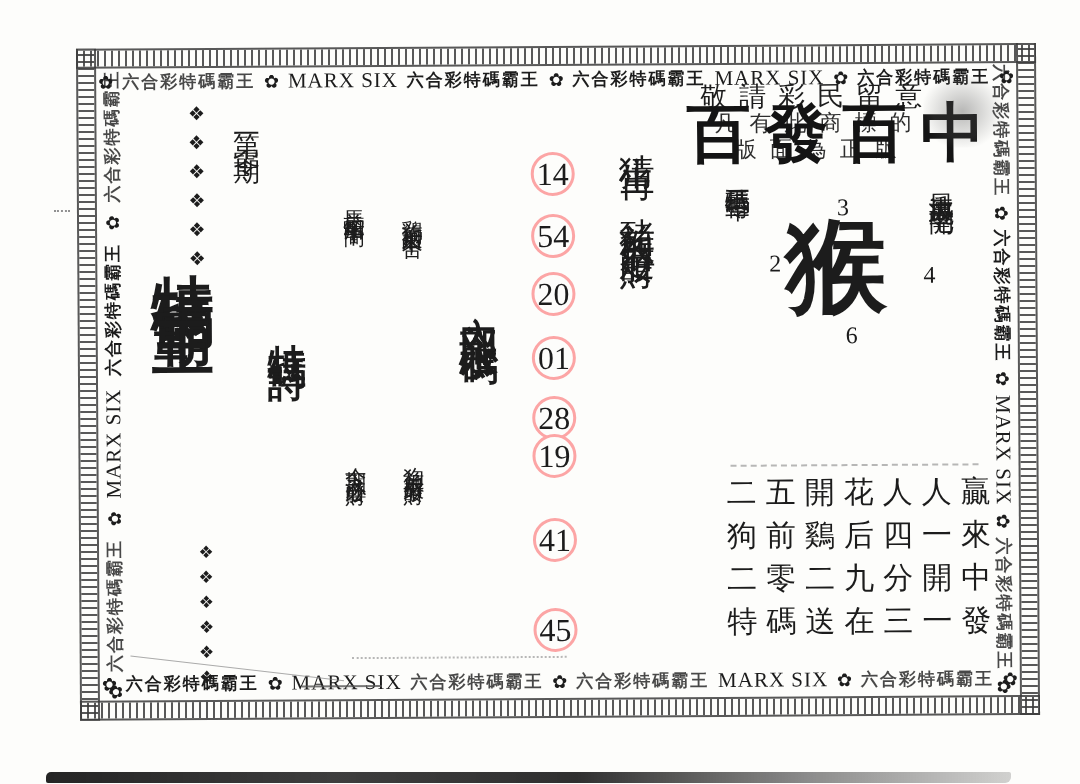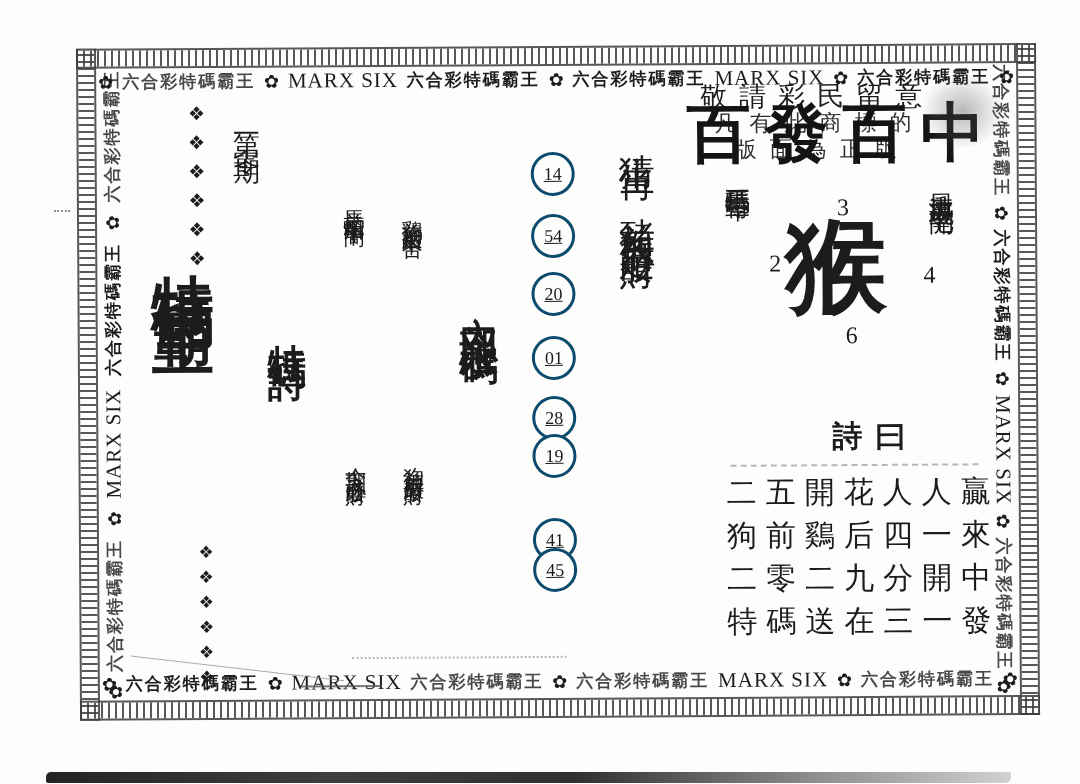--- a/index.html
+++ b/index.html
@@ -45,25 +45,25 @@
   
   .tipcol { font-size:21px; letter-spacing:3px; }
   .col-horse   { left:344px; top:192px; }
   .col-bet     { left:344px; top:450px; }
   .col-rooster { left:402px; top:202px; }
   .col-dog     { left:402px; top:450px; }
 
   .inner-label { left:460px; top:286px; font-size:38px; font-weight:bold; letter-spacing:8px; }
 
   
-  .circle { position:absolute; left:532px; width:44px; height:44px; border:3px solid #0c4a6e;
+  .circle { position:absolute; left:532px; width:44px; height:44px; border:3px solid #fca5a5;
             border-radius:50%; display:flex; align-items:center; justify-content:center;
-            font-size:18px; background:#fdfdfb;text-decoration:underline; }
+            font-size:32px; background:#fdfdfb; }
   .c0{top:152px}.c1{top:214px}.c2{top:272px}.c3{top:336px}
-  .c4{top:396px}.c5{top:434px}.c6{top:518px}.c7{top:548px}
+  .c4{top:396px}.c5{top:434px}.c6{top:518px}.c7{top:608px}
 
   .zodiac-guess { left:620px; top:126px; font-size:36px; letter-spacing:6px; }
   .special-col  { left:726px; top:170px; font-size:25px; letter-spacing:2px; }
   .wave-col     { left:930px; top:176px; font-size:25px; letter-spacing:3px; }
 
   .animal-char { position:absolute; left:786px; top:218px; font-size:102px; font-weight:bold; line-height:1; }
   .adigit { position:absolute; font-size:24px; }
   .d-top    { left:838px; top:196px; }
   .d-left   { left:770px; top:252px; }
   .d-right  { left:924px; top:264px; }
@@ -184,21 +184,20 @@
 
     <div class="vtext zodiac-guess">猜生肖:豬前猴后定發財</div>
     <div class="vtext special-col">特碼二零帶一二</div>
     <div class="animal-char">猴</div>
     <div class="adigit d-top">3</div>
     <div class="adigit d-left">2</div>
     <div class="adigit d-right">4</div>
     <div class="adigit d-bottom">6</div>
     <div class="vtext wave-col">風波再現三七開</div>
 
-    <div class="poem-label">詩曰</div>
     <div class="poem-lines">
       <div class="poem-line">二五開花人人贏</div>
       <div class="poem-line">狗前鷄后四一來</div>
       <div class="poem-line">二零二九分開中</div>
       <div class="poem-line">特碼送在三一發</div>
     </div>
 
     <div class="artifact dash-above-poem"></div>
     <div class="artifact dots-mid"></div>
     <div class="artifact line-above-marx"></div>

